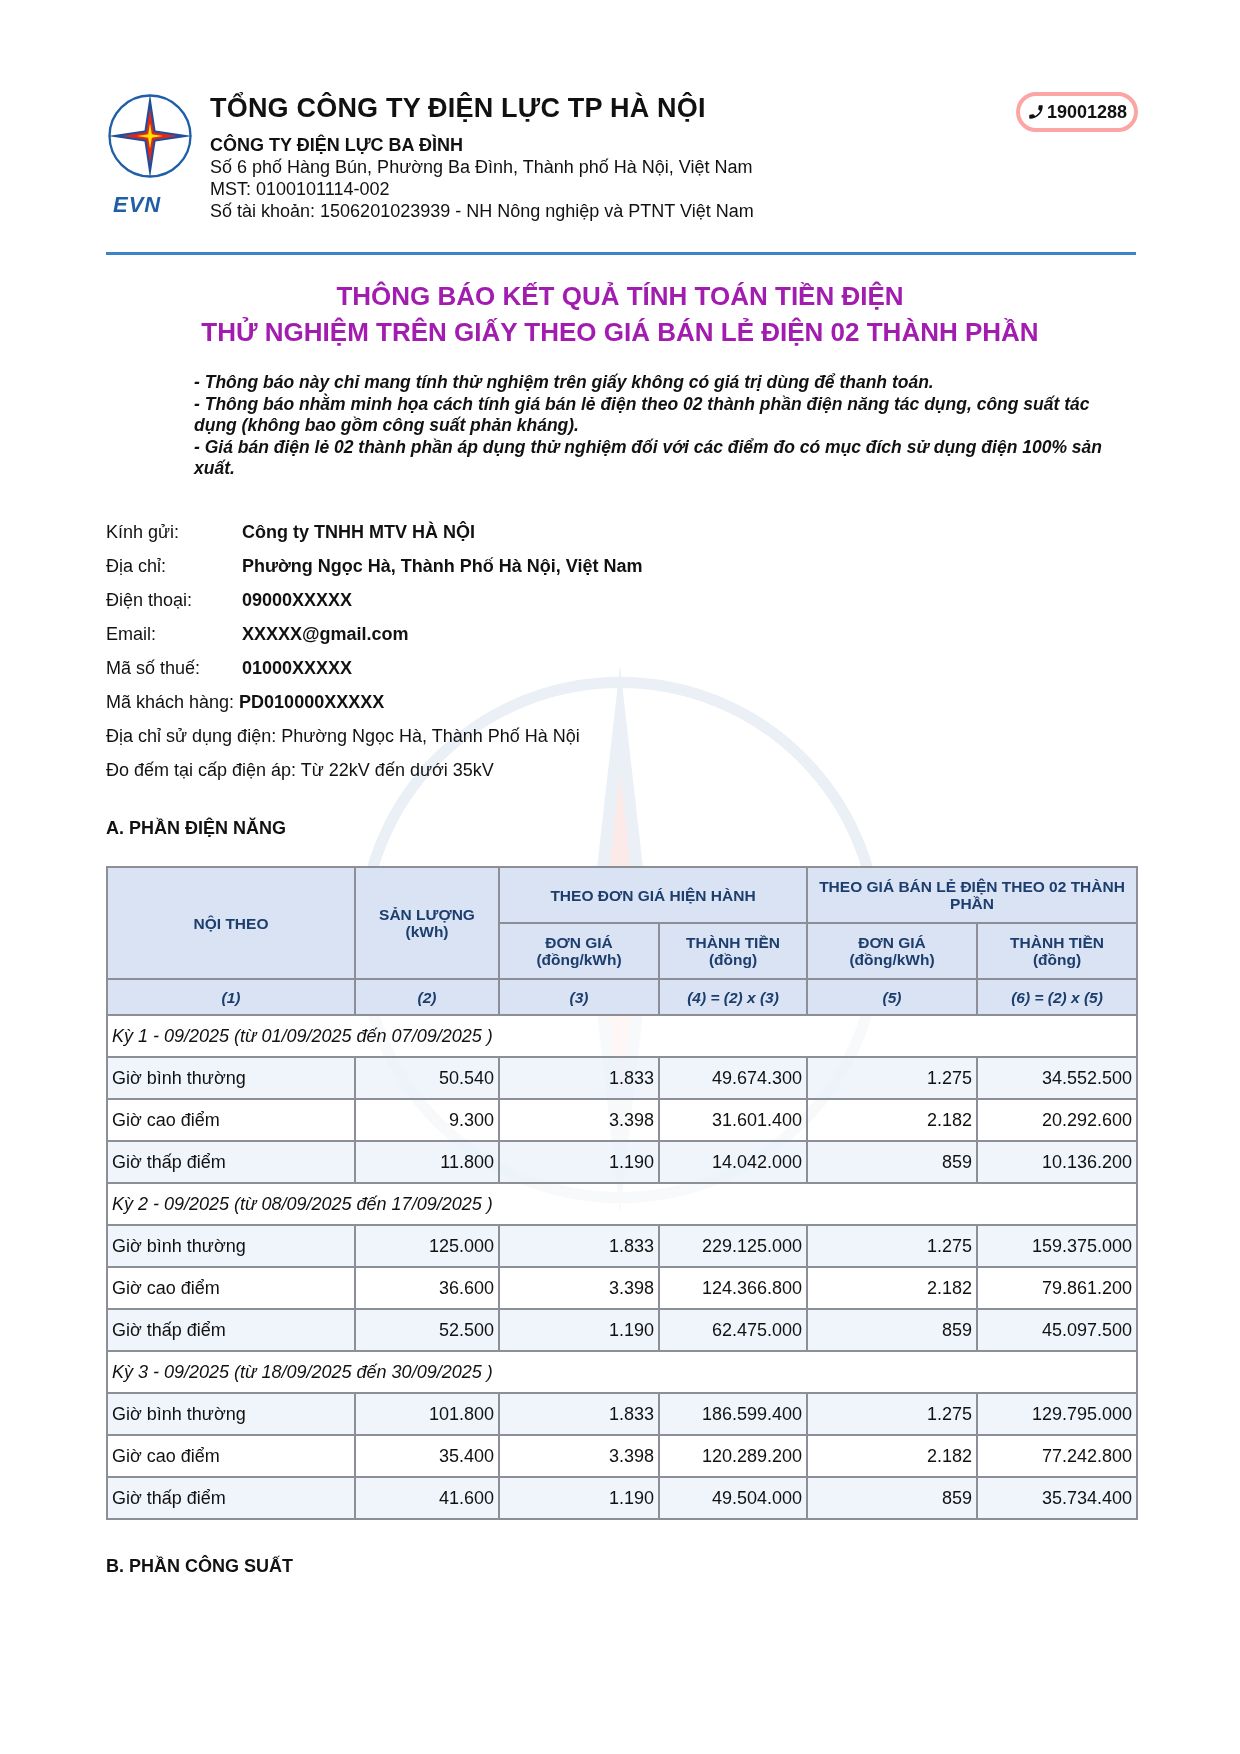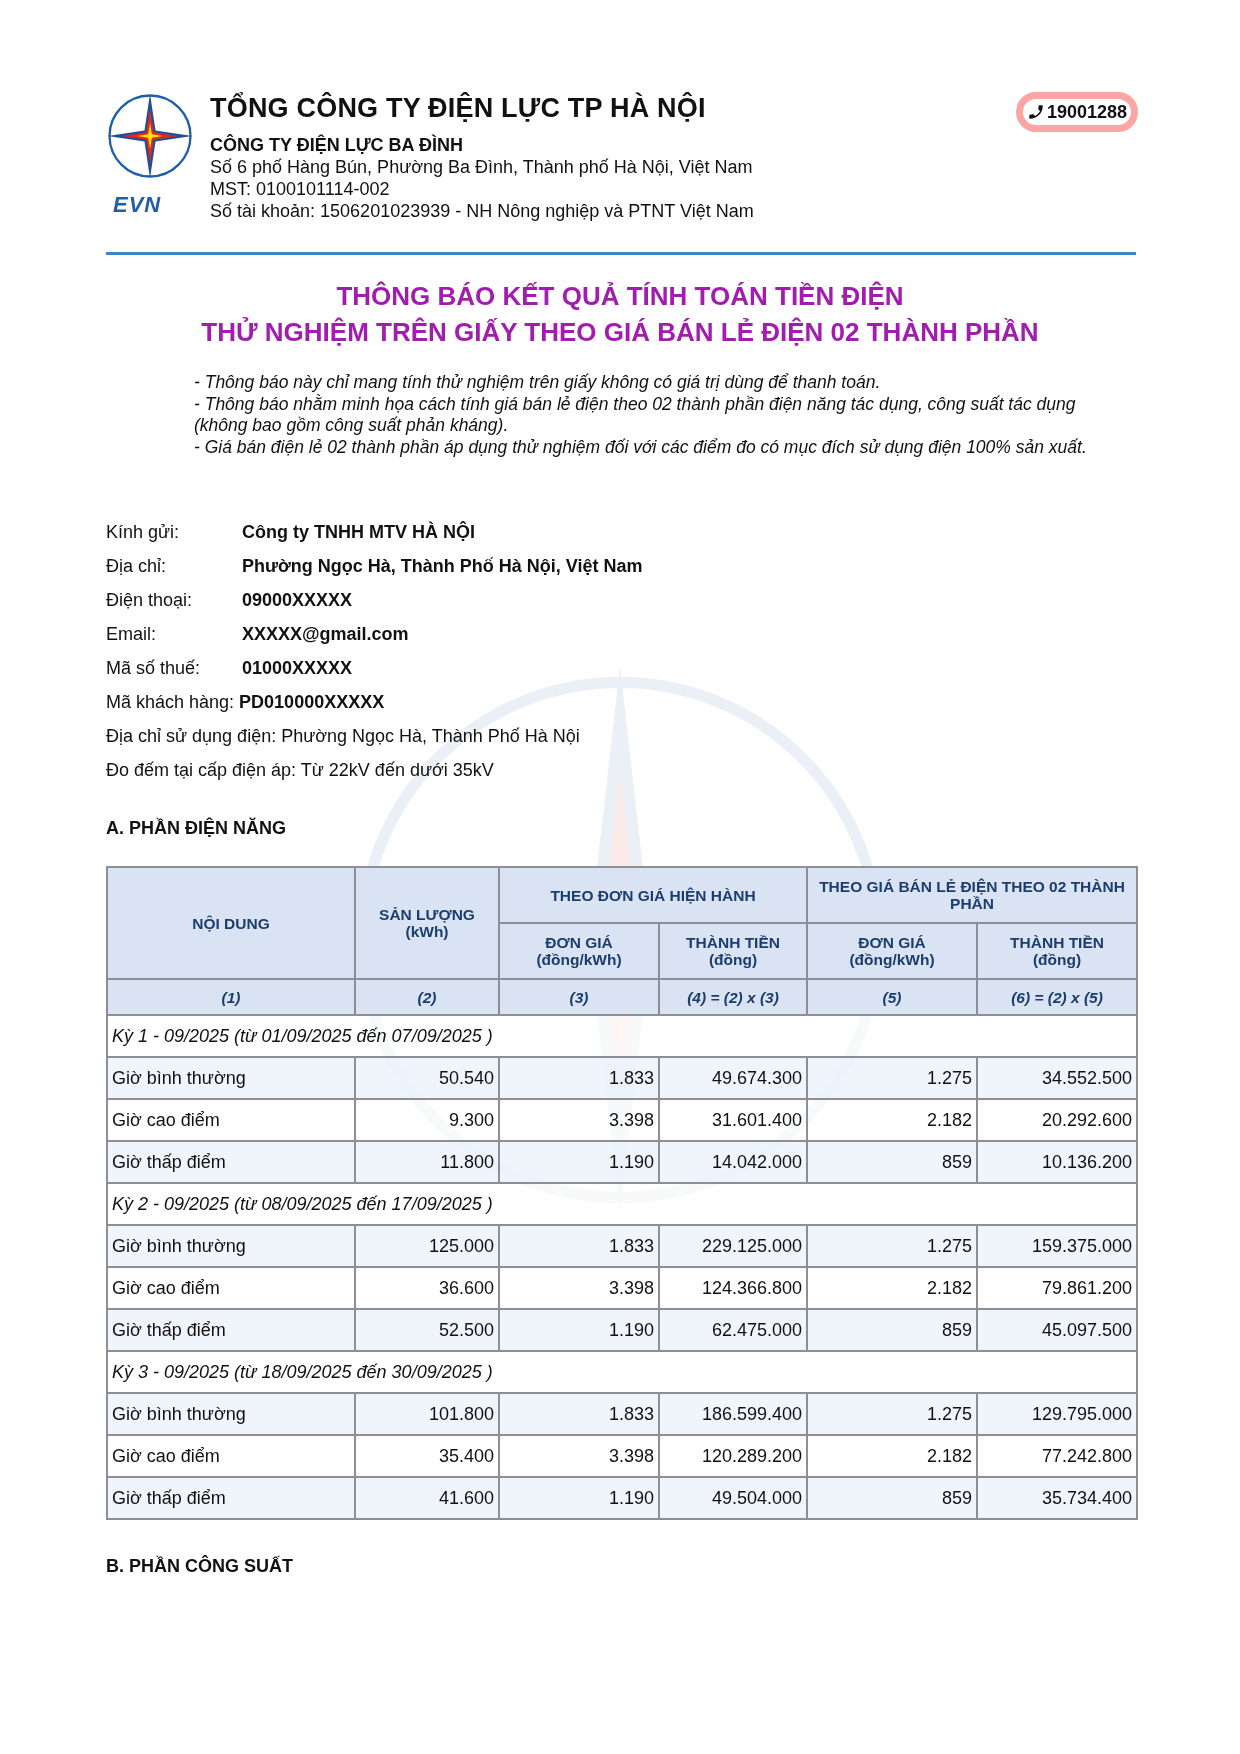--- a/index.html
+++ b/index.html
@@ -11,29 +11,29 @@
     .logo { position: absolute; left: 104px; top: 90px; width: 96px; }
     .logo svg { display: block; }
     .evn-text { position: absolute; left: 113px; top: 192px; font-weight: bold; font-size: 22px; letter-spacing: 1px; color: #1f5fa8; font-style: italic; }
 
     .company { position: absolute; left: 210px; top: 92px; }
     .company .t1 { font-size: 27px; font-weight: bold; color: #111; line-height: 32px; letter-spacing: 0.2px; }
     .company .t2 { font-size: 18px; font-weight: bold; color: #111; margin-top: 10px; line-height: 22px; }
     .company .line { font-size: 18px; color: #111; line-height: 22px; }
     .company .line.first { margin-top: 0; }
 
-    .hotline { position: absolute; left: 1016px; top: 92px; width: 122px; height: 40px; border: 7px solid #fca5a5; border-radius: 20px; display: flex; align-items: center; justify-content: center; gap: 2px; }
+    .hotline { position: absolute; left: 1016px; top: 92px; width: 122px; height: 40px; border: 4px solid #fca5a5; border-radius: 20px; display: flex; align-items: center; justify-content: center; gap: 2px; }
     .hotline .num { font-weight: bold; font-size: 18px; color: #111; }
     .hotline svg { display: block; }
 
     .rule { position: absolute; left: 106px; top: 252px; width: 1030px; height: 3px; background: #3a86c8; }
 
     .title { position: absolute; left: 100px; top: 278px; width: 1040px; text-align: center; color: #a21caf; font-weight: bold; font-size: 26px; line-height: 36px; }
 
-    .notes { position: absolute; left: 194px; top: 372px; width: 920px; font-style: italic; font-size: 17.5px; line-height: 21.5px; color: #111; }
+    .notes { position: absolute; left: 194px; top: 372px; width: 920px; font-style: italic; font-size: 17.5px; line-height: 21.5px; color: #111; font-weight: bold; }
 
     .info { position: absolute; left: 106px; top: 520px; width: 700px; font-size: 18px; }
     .info .row { height: 34px; line-height: 24px; display: flex; }
     .info .lbl { width: 136px; color: #111; }
     .info .val { font-weight: bold; color: #111; }
     .info .row.inline .lbl { width: auto; margin-right: 5px; }
     .info .plain { color: #111; }
 
     .section { position: absolute; left: 106px; font-weight: bold; font-size: 18px; color: #111; }
     .sec-a { top: 818px; }
@@ -137,21 +137,21 @@
   <colgroup>
     <col style="width:248px">
       <col style="width:144px">
       <col style="width:160px">
       <col style="width:148px">
       <col style="width:170px">
       <col style="width:160px">
   </colgroup>
   <thead>
     <tr>
-      <th rowspan="2"><span>NỘI DUNG</span></th>
+      <th rowspan="2"><span>NỘI THEO</span></th>
       <th rowspan="2">
           <div>SẢN LƯỢNG</div>
           <div>(kWh)</div>
         </th>
       <th colspan="2" class="top">THEO ĐƠN GIÁ HIỆN HÀNH</th>
       <th colspan="2" class="top">THEO GIÁ BÁN LẺ ĐIỆN THEO 02 THÀNH PHẦN</th>
     </tr>
     <tr>
       <th class="sub">
           <div>ĐƠN GIÁ</div>

